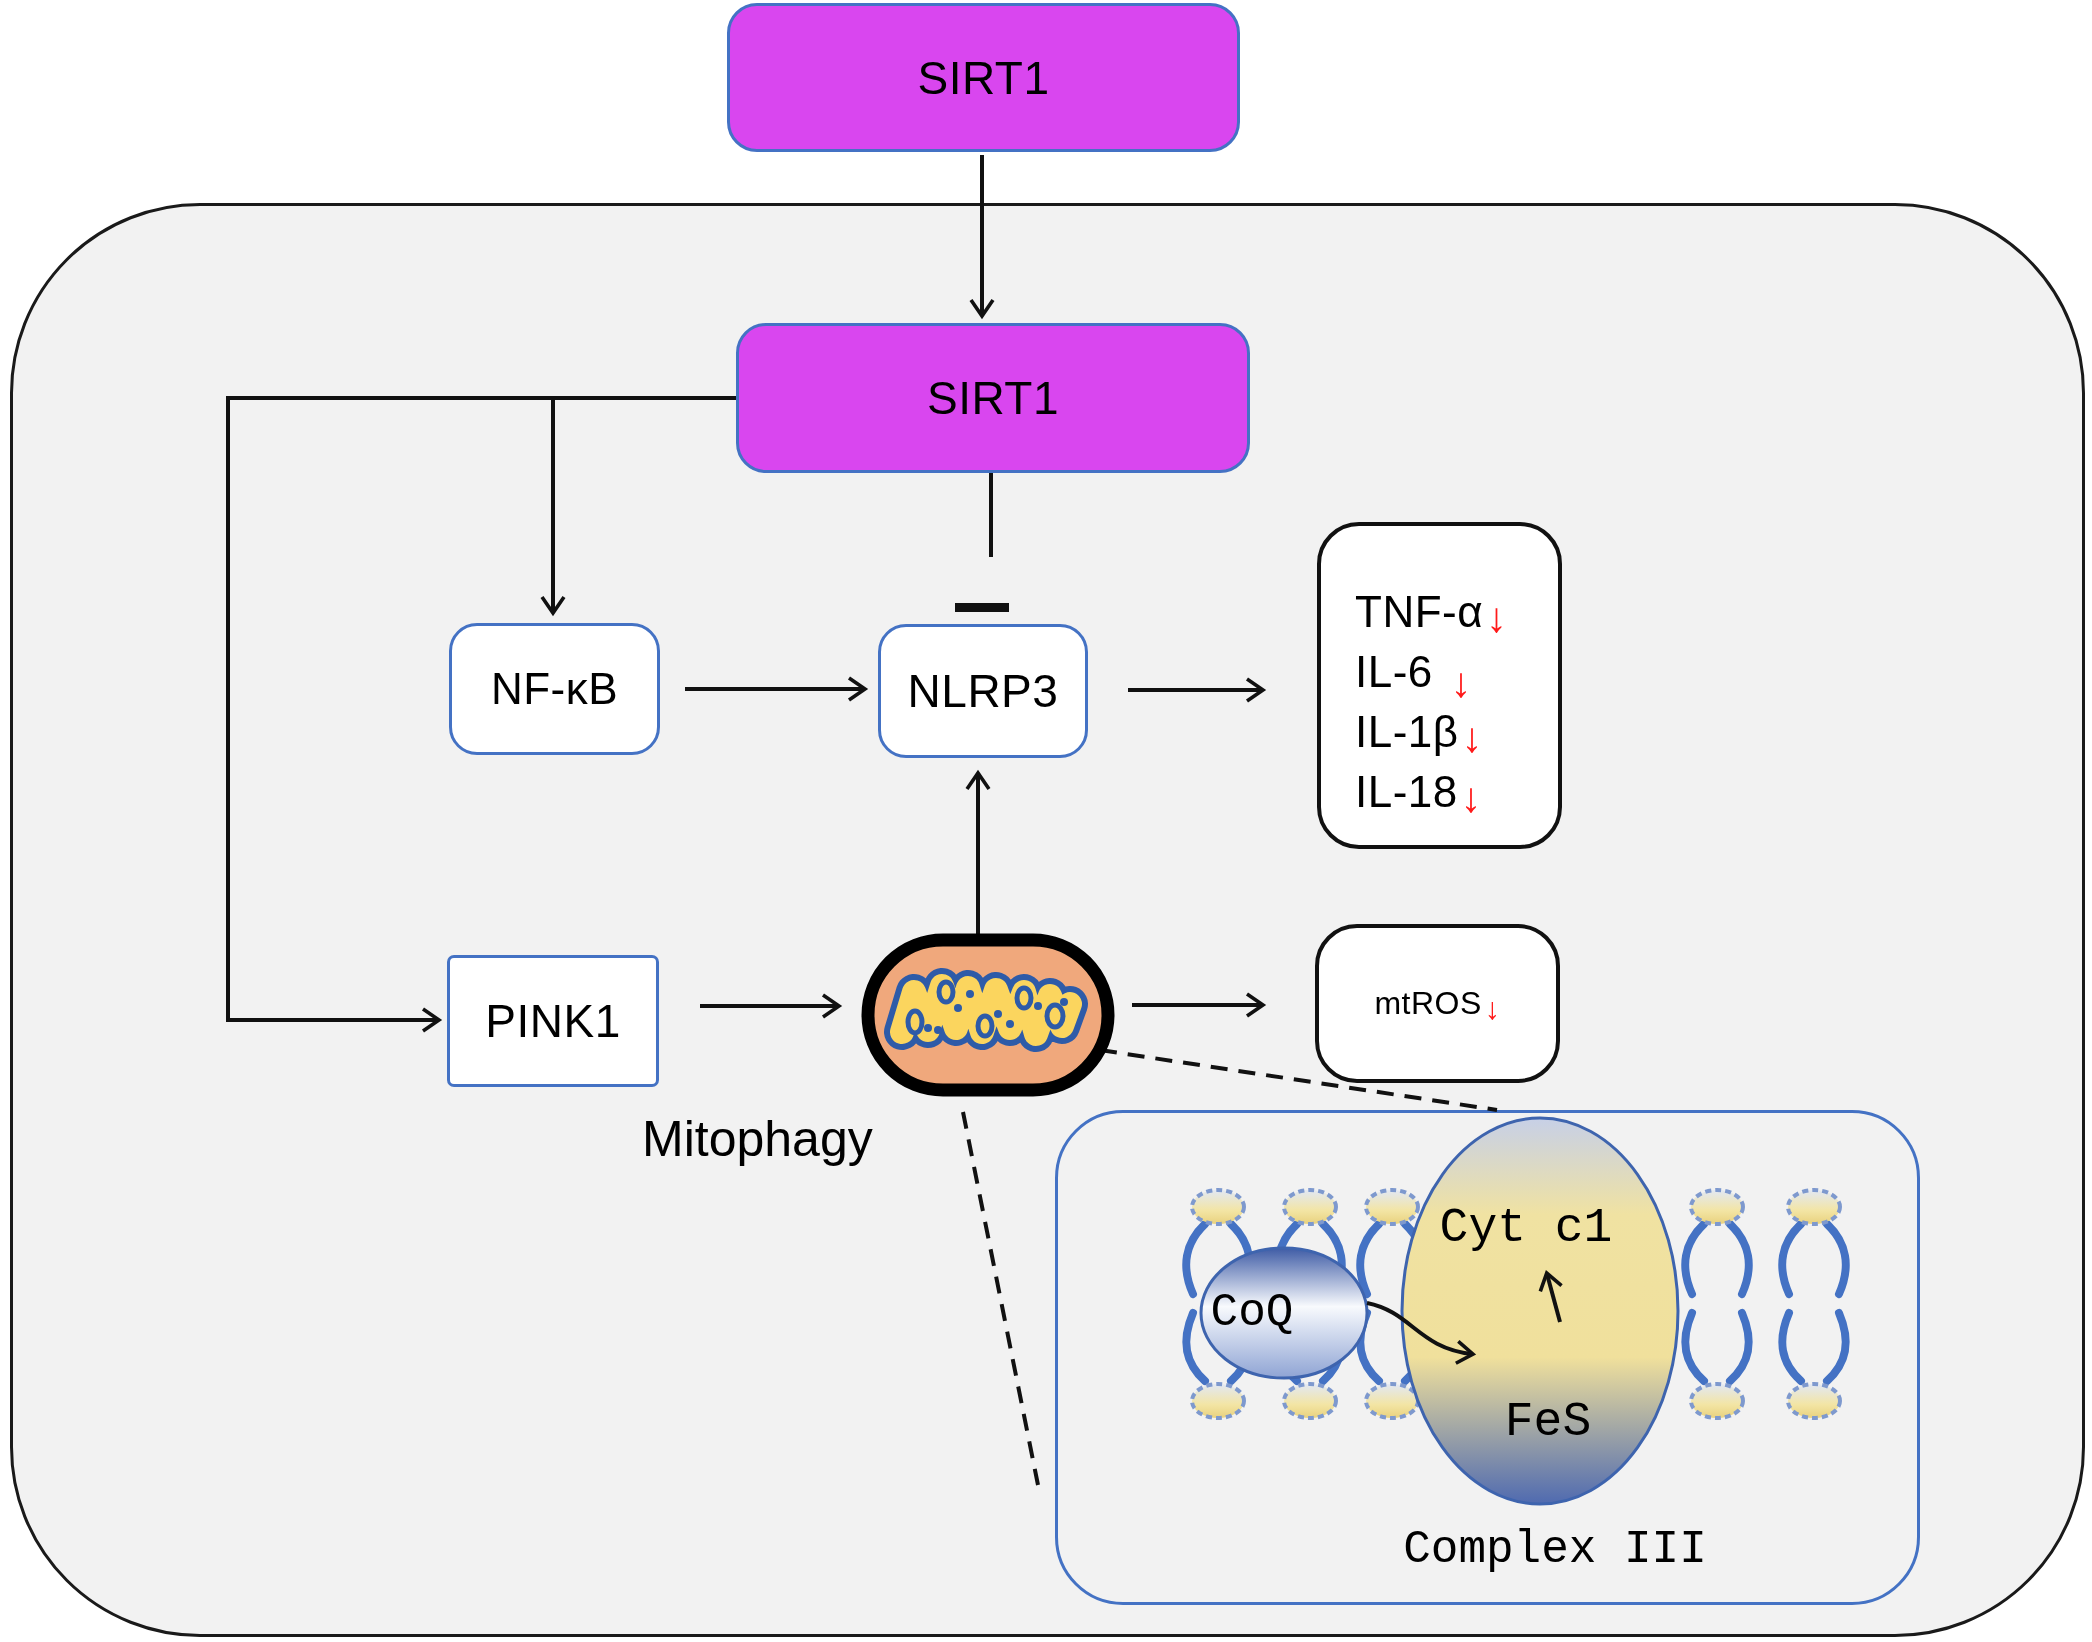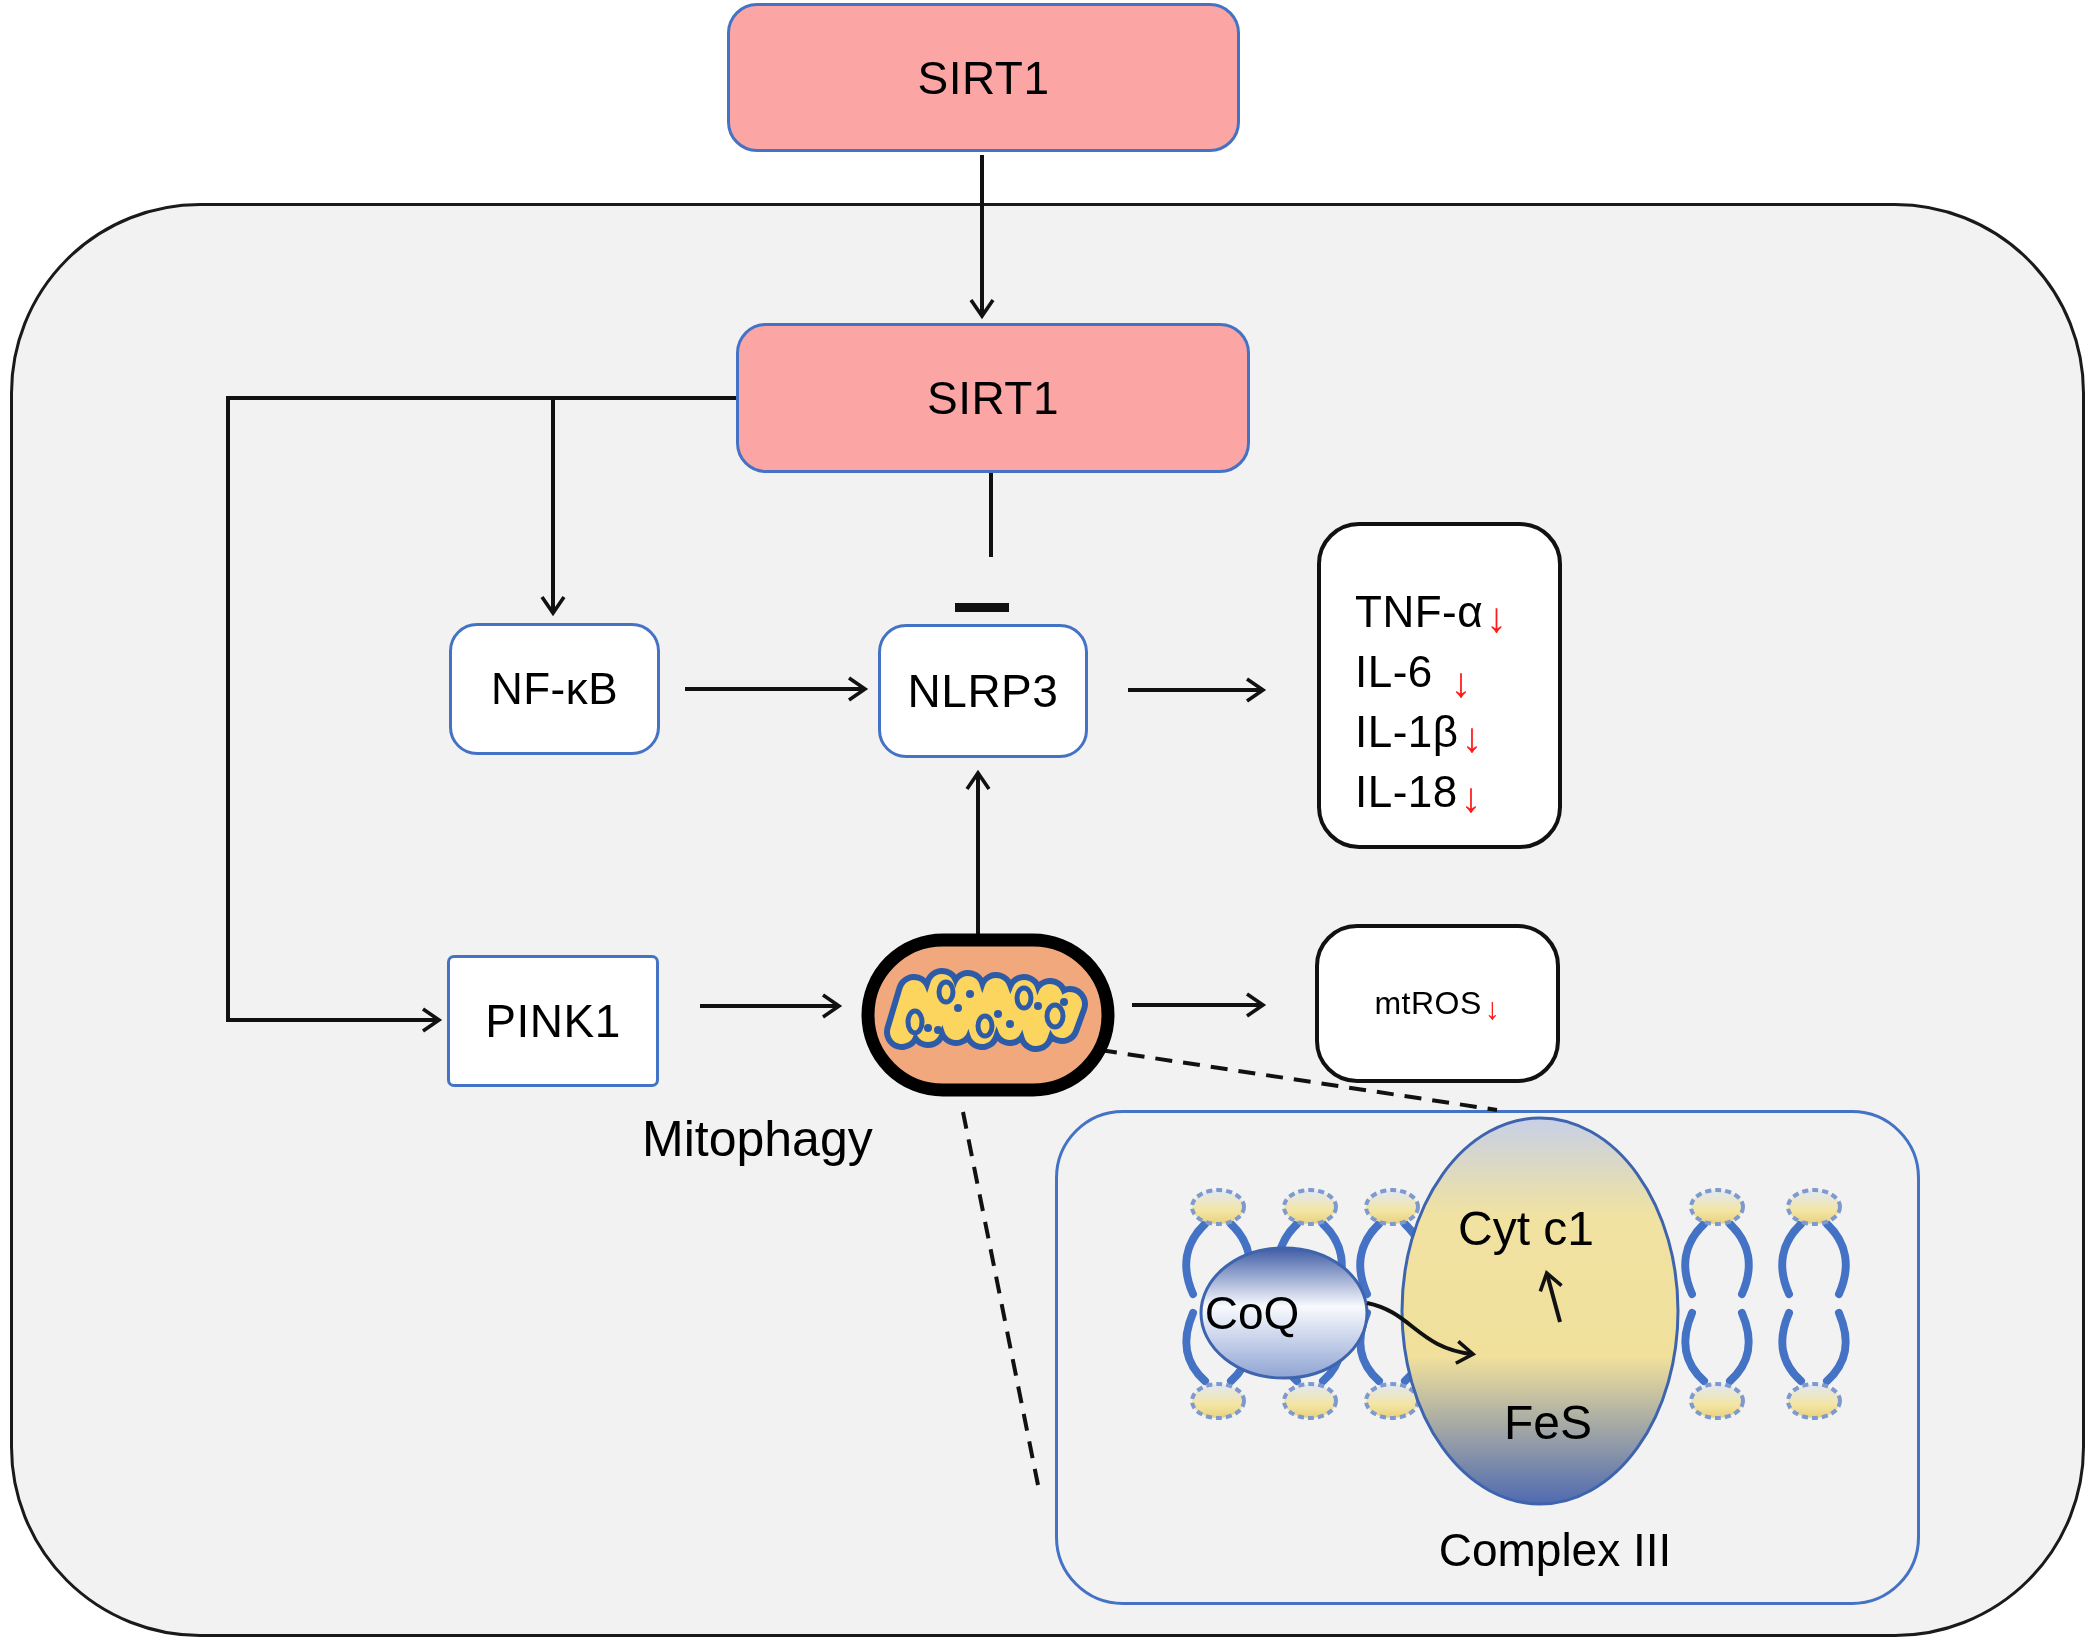--- a/index.html
+++ b/index.html
@@ -18,40 +18,40 @@
     box-sizing:border-box; border:3px solid #4472C4; border-radius:68px;
     background:transparent; z-index:2;
   }
   svg.overlay { position:absolute; left:0; top:0; z-index:3; }
   
   .node {
     position:absolute; box-sizing:border-box; display:flex; align-items:center;
     justify-content:center; background:#fff; border:3px solid #4472C4;
     border-radius:28px; font-size:46px; letter-spacing:.5px; z-index:4;
   }
-  .peach { background:#fca5a5; border-radius:30px; }
+  .peach { background:#d946ef; border-radius:30px; }
   .black-box { border:4px solid #111; border-radius:42px; }
   #sirt1-top  { left:727px; top:3px;   width:513px; height:149px; }
   #sirt1-cell { left:736px; top:323px; width:514px; height:150px; }
   #nfkb  { left:449px; top:623px; width:211px; height:132px; font-size:44px; }
   #nlrp3 { left:878px; top:624px; width:210px; height:134px; }
   #pink1 { left:447px; top:955px; width:212px; height:132px;border-radius:7px; }
   #cytokines-box {
     left:1317px; top:522px; width:245px; height:327px;
     flex-direction:column; align-items:flex-start; justify-content:flex-start;
     padding:56px 0 0 34px; font-size:44px;
   }
   .cyto-line { line-height:59px; white-space:nowrap; }
   #mtros-box { left:1315px; top:924px; width:245px; height:159px; font-size:32px; }
   .down-arrow { color:#FF1A1A; position:relative; top:5px; margin-left:3px; font-size:0.95em; }
   .cyto-line:nth-child(2) .down-arrow { margin-left:18px; top:10px; }
   
   .free-label { position:absolute; z-index:4; white-space:nowrap; }
   #mitophagy-label { left:642px; top:1108px; font-size:50px; line-height:62px; }
-  .centered { transform:translate(-50%,-50%); }
+  .centered { transform:translate(-50%,-50%);font-family:Liberation Mono, monospace; }
   #coq-label   { left:1252px; top:1313px; font-size:46px; }
   #cytc1-label { left:1526px; top:1228px; font-size:48px; }
   #fes-label   { left:1548px; top:1422px; font-size:48px; }
   #complex3-label { left:1555px; top:1550px; font-size:46px; }
   
   .flow-line { stroke:#111; stroke-width:4; fill:none; }
   .dashed-line { stroke:#111; stroke-width:4; fill:none; stroke-dasharray:17 11; }
   .mem-line { stroke:#4472C4; stroke-width:8; fill:none; stroke-linecap:round; }
   .mem-ell { fill:url(#memGrad); stroke:#7E99CE; stroke-width:4; stroke-dasharray:6 4; }
 </style>

